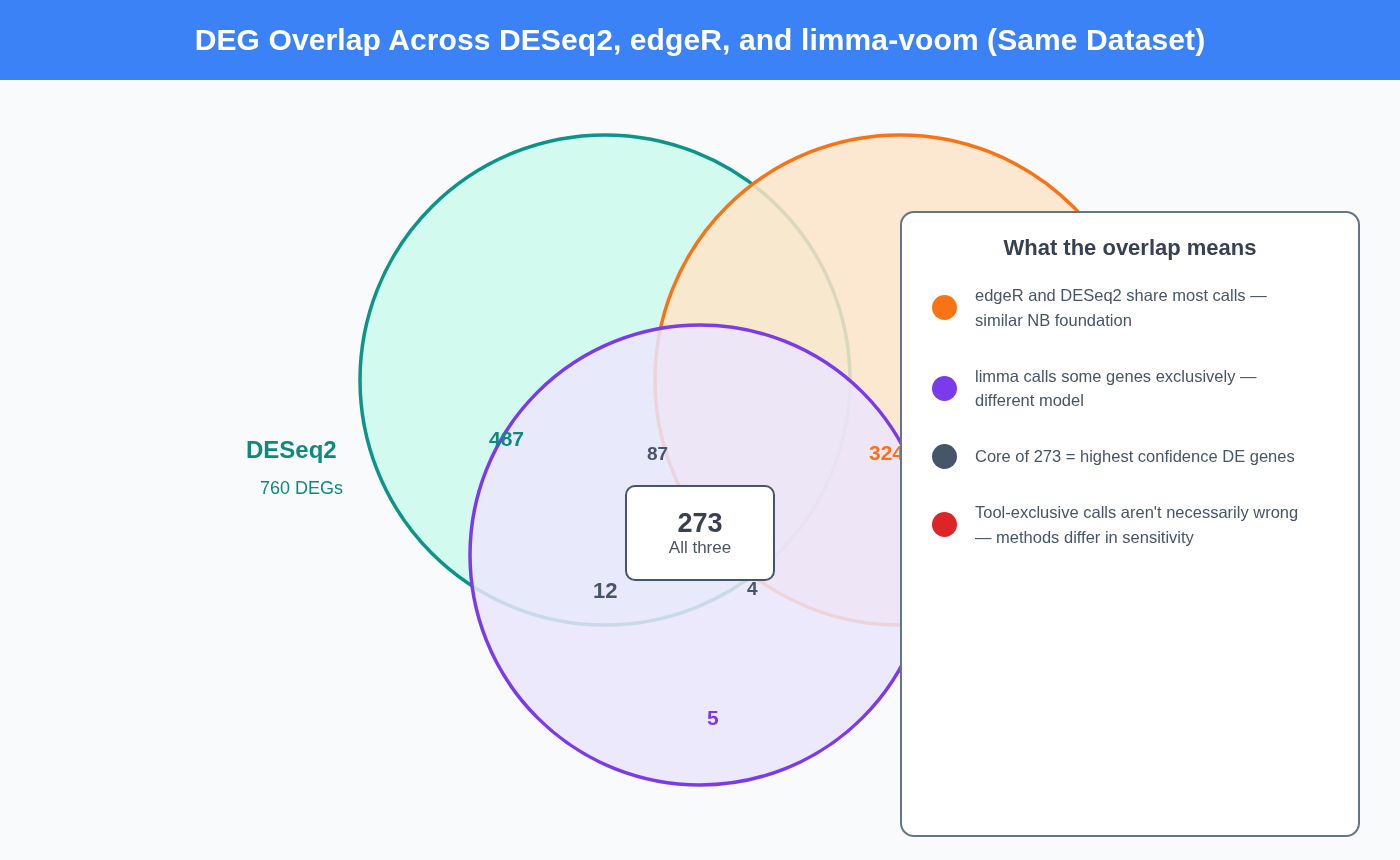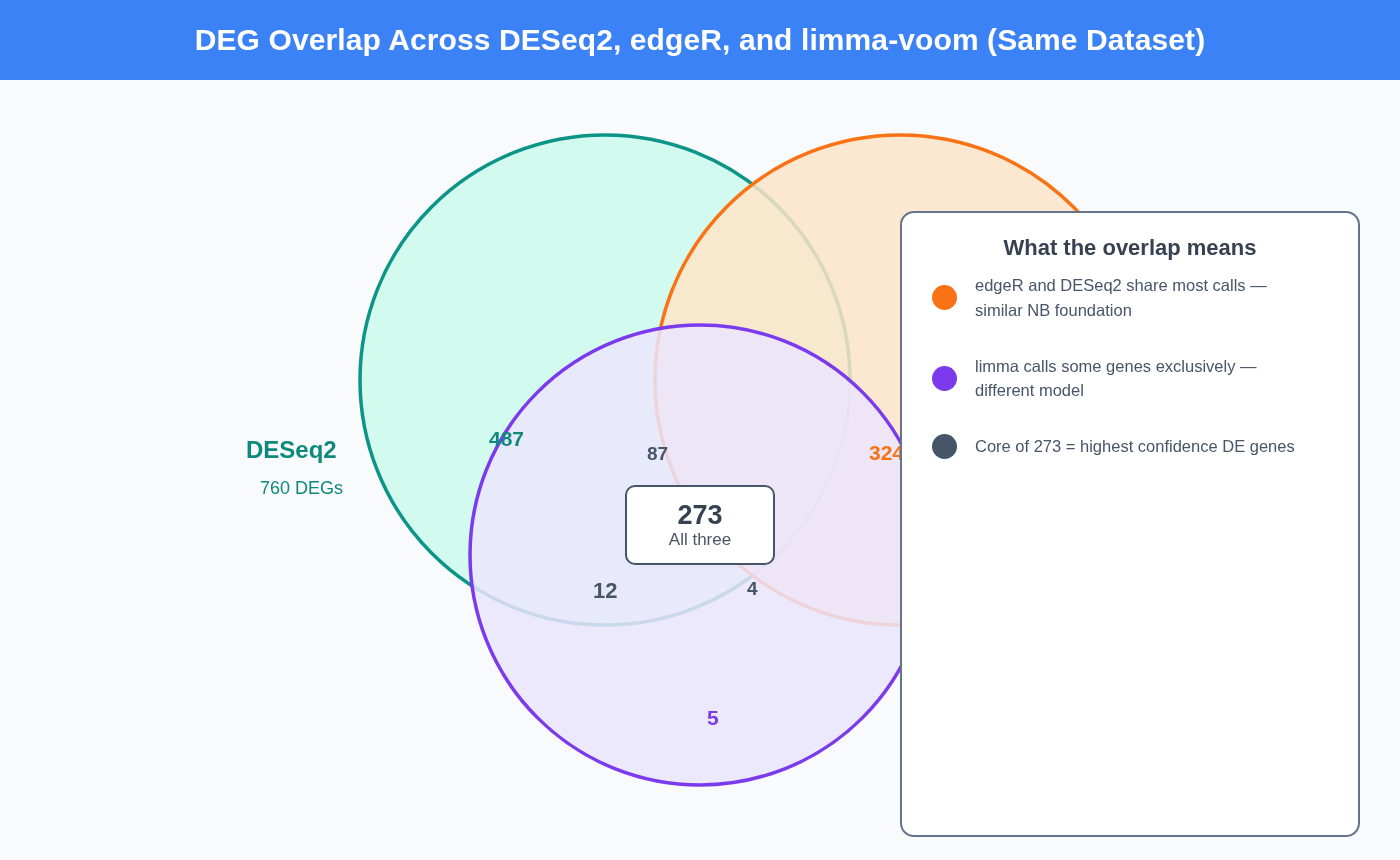--- a/index.html
+++ b/index.html
@@ -51,21 +51,21 @@
   #count-edger-only { left: 869px; top: 361px; font-size: 21px; color: #f97316; text-align: center; }
   #count-limma-only { left: 707px; top: 626px; font-size: 21px; color: #7c3aed; }
   #count-deseq-edger { left: 603px; top: 363px; font-size: 19px; color: #475569; margin-left: 44px; }
   #count-deseq-limma { left: 593px; top: 498px; font-size: 22px; color: #475569; }
   #count-edger-limma { left: 747px; top: 498px; font-size: 19px; color: #475569; }
 
   
   #center-box {
     position: absolute;
     left: 625px; top: 405px;
-    width: 150px; height: 80px;
+    width: 150px; height: 96px;
     background: #ffffff;
     border: 2px solid #475569;
     border-radius: 10px;
     display: flex; flex-direction: column;
     align-items: center; justify-content: center;
     gap: 2px;
   }
   #center-count { font-size: 27px; font-weight: bold; color: #374151; line-height: 1; }
   #center-caption { font-size: 17px; color: #4b5563; line-height: 1; }
 
@@ -77,21 +77,21 @@
     background: #ffffff;
     border: 2px solid #64748b;
     border-radius: 14px;
     padding: 22px 26px 18px 26px;
   }
   #legend-title {
     text-align: center;
     font-size: 22px;
     font-weight: bold;
     color: #374151;
-    margin-bottom: 12px;
+    margin-bottom: 22px;
   }
   .legend-item {
     display: flex;
     align-items: center;
     gap: 18px;
     margin-bottom: 31px;
     padding-left: 4px;
   }
   .legend-dot {
     flex: 0 0 auto;
@@ -147,17 +147,21 @@
             <span class="legend-text">edgeR and DESeq2 share most calls — similar NB foundation</span>
           </div>
           <div class="legend-item">
             <span class="legend-dot" style="background: rgb(124, 58, 237);"></span>
             <span class="legend-text">limma calls some genes exclusively — different model</span>
           </div>
           <div class="legend-item">
             <span class="legend-dot" style="background: rgb(71, 85, 105);"></span>
             <span class="legend-text">Core of 273 = highest confidence DE genes</span>
           </div>
+          <div class="legend-item">
+            <span class="legend-dot" style="background: rgb(220, 38, 38);"></span>
+            <span class="legend-text">Tool-exclusive calls aren't necessarily wrong — methods differ in sensitivity</span>
+          </div>
         </div>
     </div>
 
   </div>
 </div>
 
 </body></html>

